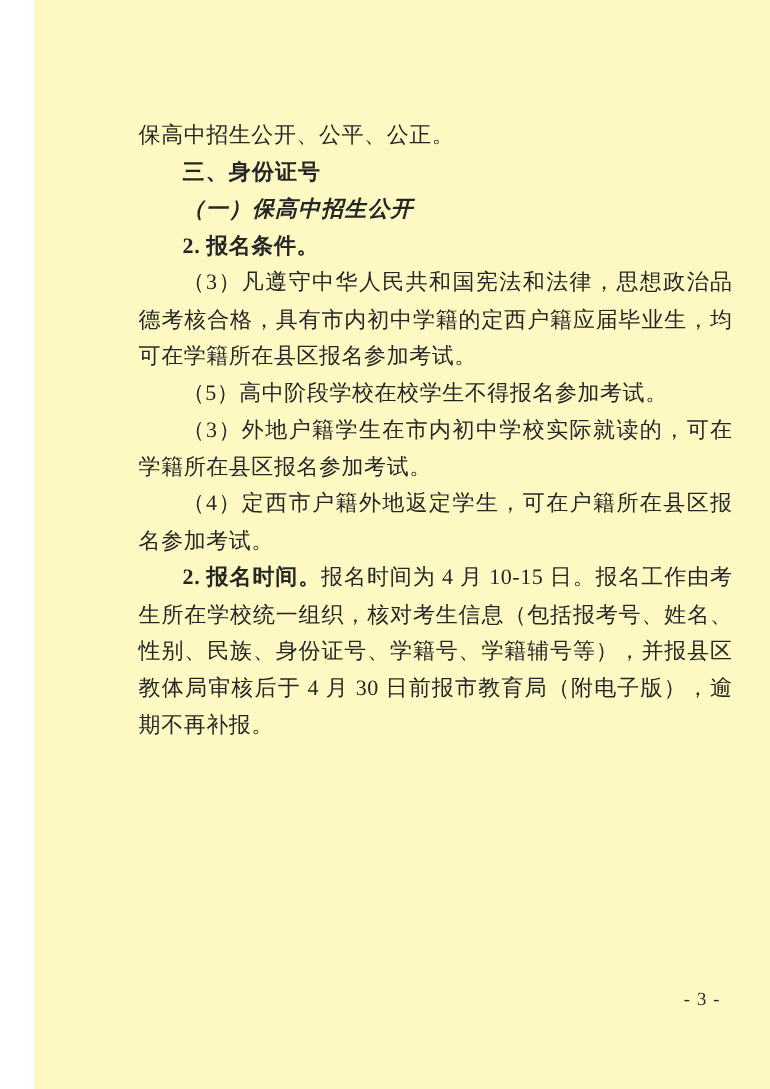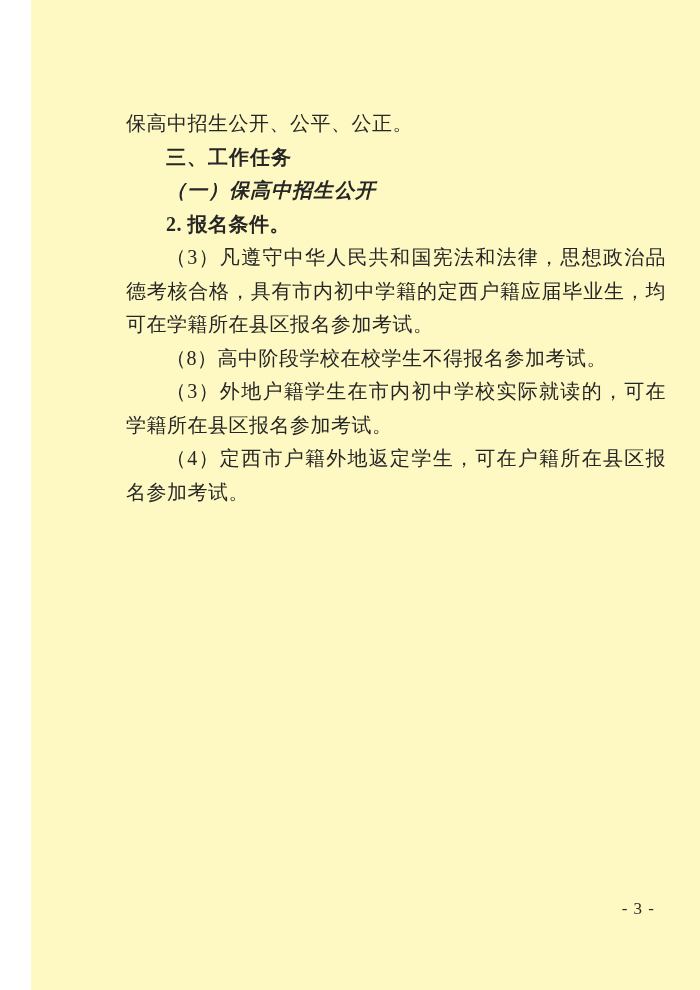--- a/index.html
+++ b/index.html
@@ -66,33 +66,34 @@
   }
 </style>
 </head>
 <body>
 
 <div class="page">
   <div class="doc-body">
 
     <p class="para no-indent">保高中招生公开、公平、公正。</p>
 
-    <p class="para h1">三、工作任务</p>
+    <p class="para h1">三、身份证号</p>
 
     <p class="para h2">（一）保高中招生公开</p>
 
     <p class="para h3">2. 报名条件。</p>
 
     <p class="para">（3）凡遵守中华人民共和国宪法和法律，思想政治品德考核合格，具有市内初中学籍的定西户籍应届毕业生，均可在学籍所在县区报名参加考试。</p>
 
-    <p class="para">（8）高中阶段学校在校学生不得报名参加考试。</p>
+    <p class="para">（5）高中阶段学校在校学生不得报名参加考试。</p>
 
     <p class="para">（3）外地户籍学生在市内初中学校实际就读的，可在学籍所在县区报名参加考试。</p>
 
     <p class="para">（4）定西市户籍外地返定学生，可在户籍所在县区报名参加考试。</p>
 
+    <p class="para"><span class="lead">2. 报名时间。</span><span>报名时间为 4 月 10-15 日。报名工作由考生所在学校统一组织，核对考生信息（包括报考号、姓名、性别、民族、身份证号、学籍号、学籍辅号等），并报县区教体局审核后于 4 月 30 日前报市教育局（附电子版），逾期不再补报。</span></p>
 
 
 
   </div>
 
   <div class="page-number">- 3 -</div>
 </div>
 
 </body></html>

